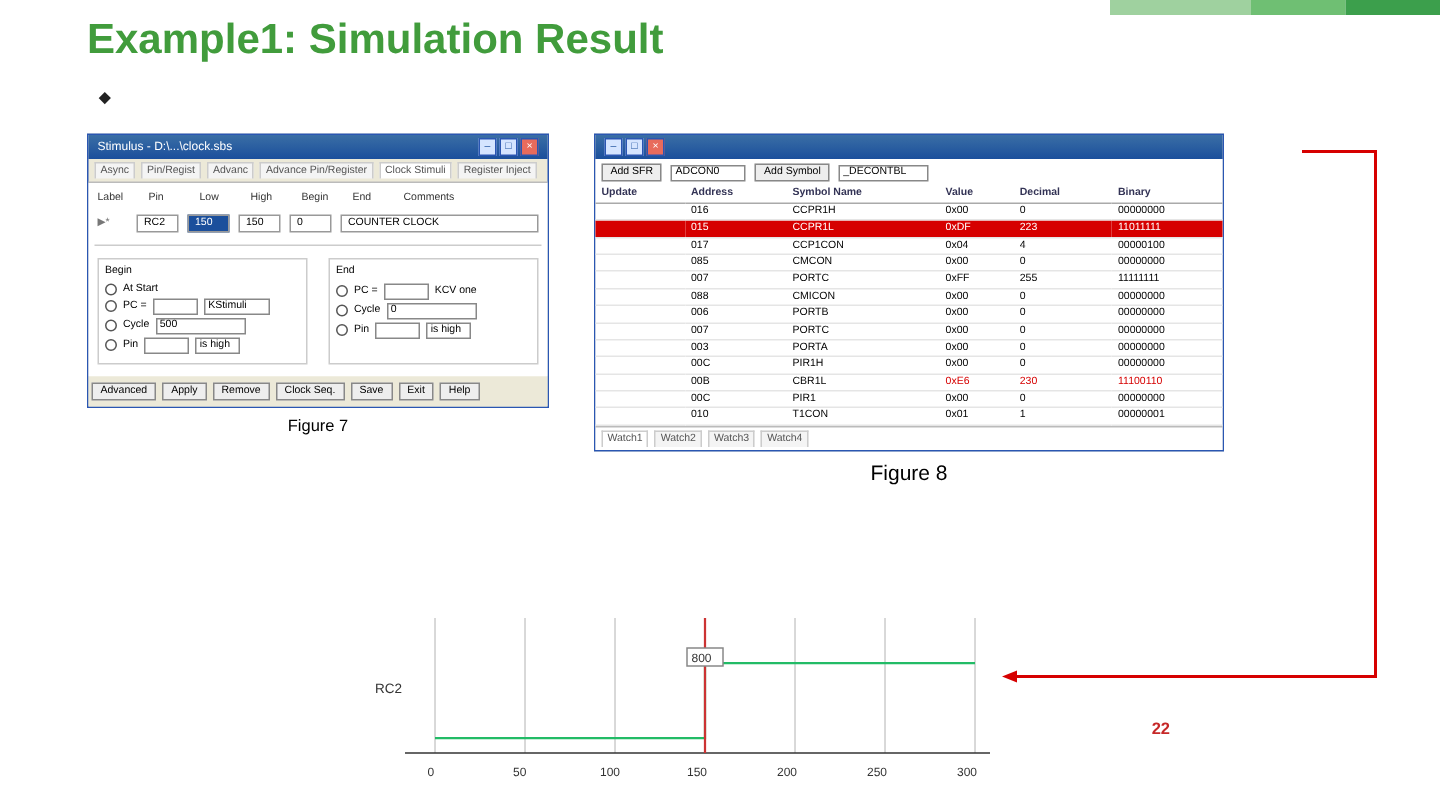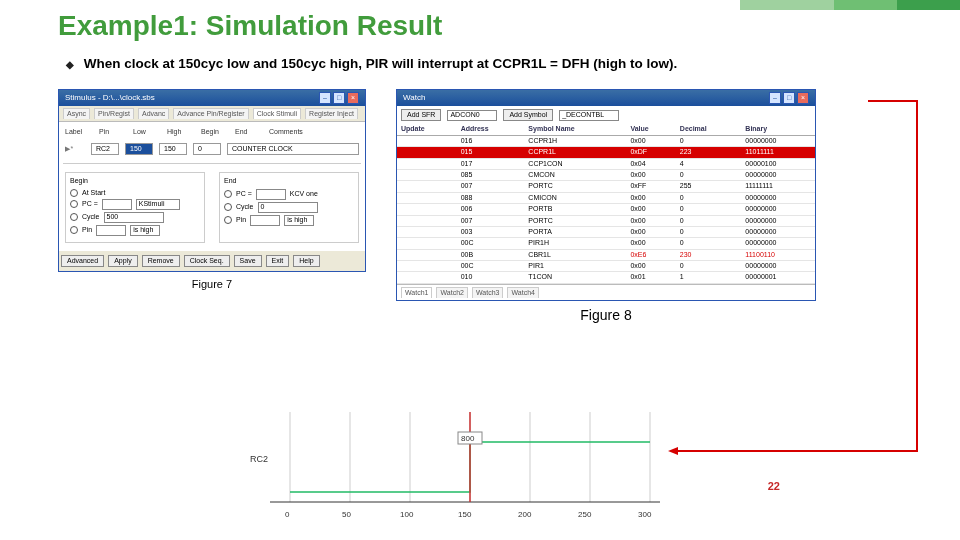--- a/index.html
+++ b/index.html
@@ -116,21 +116,20 @@
 <div class="accent-bars">
   <div class="bar b1"></div>
   <div class="bar b2"></div>
   <div class="bar b3"></div>
 </div>
 
 <h1 class="slide-title">Example1: Simulation Result</h1>
 
 <div class="bullet-row">
   <span class="diamond">◆</span>
-  <span>When clock at 150cyc low and 150cyc high, PIR will interrupt at CCPR1L = DFH (high to low).</span>
 </div>
 
 <div class="content-row">
 
   <div style="width:308px;">
     <div class="win">
       <div class="win-title">
         <span class="t">Stimulus - D:\...\clock.sbs</span>
         <div class="win-btns">
           <span class="winbtn">–</span>
@@ -221,21 +220,20 @@
         <span class="osbtn">Exit</span>
         <span class="osbtn">Help</span>
       </div>
     </div>
     <div class="fig-label">Figure 7</div>
   </div>
 
   <div style="width:420px;">
     <div class="win">
       <div class="win-title">
-        <span class="t">Watch</span>
         <div class="win-btns">
           <span class="winbtn">–</span>
           <span class="winbtn">□</span>
           <span class="winbtn close">×</span>
         </div>
       </div>
       <div class="watch-body">
         <div class="watch-ctrl">
           <span class="osbtn">Add SFR</span>
           <span class="inputmini" style="min-width:50px;">ADCON0</span>

